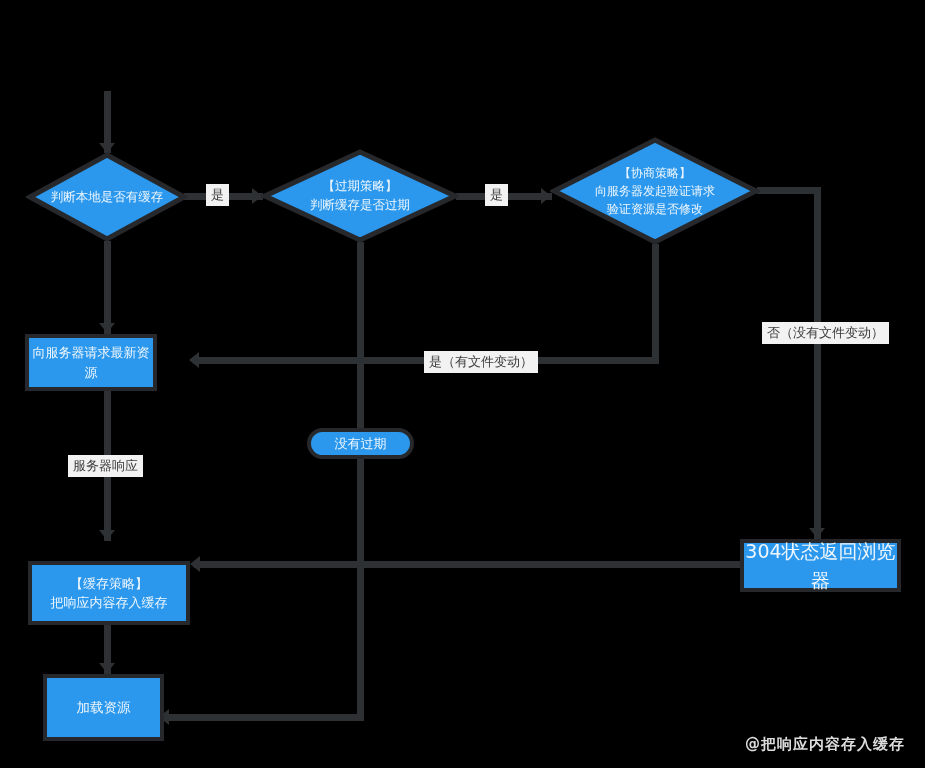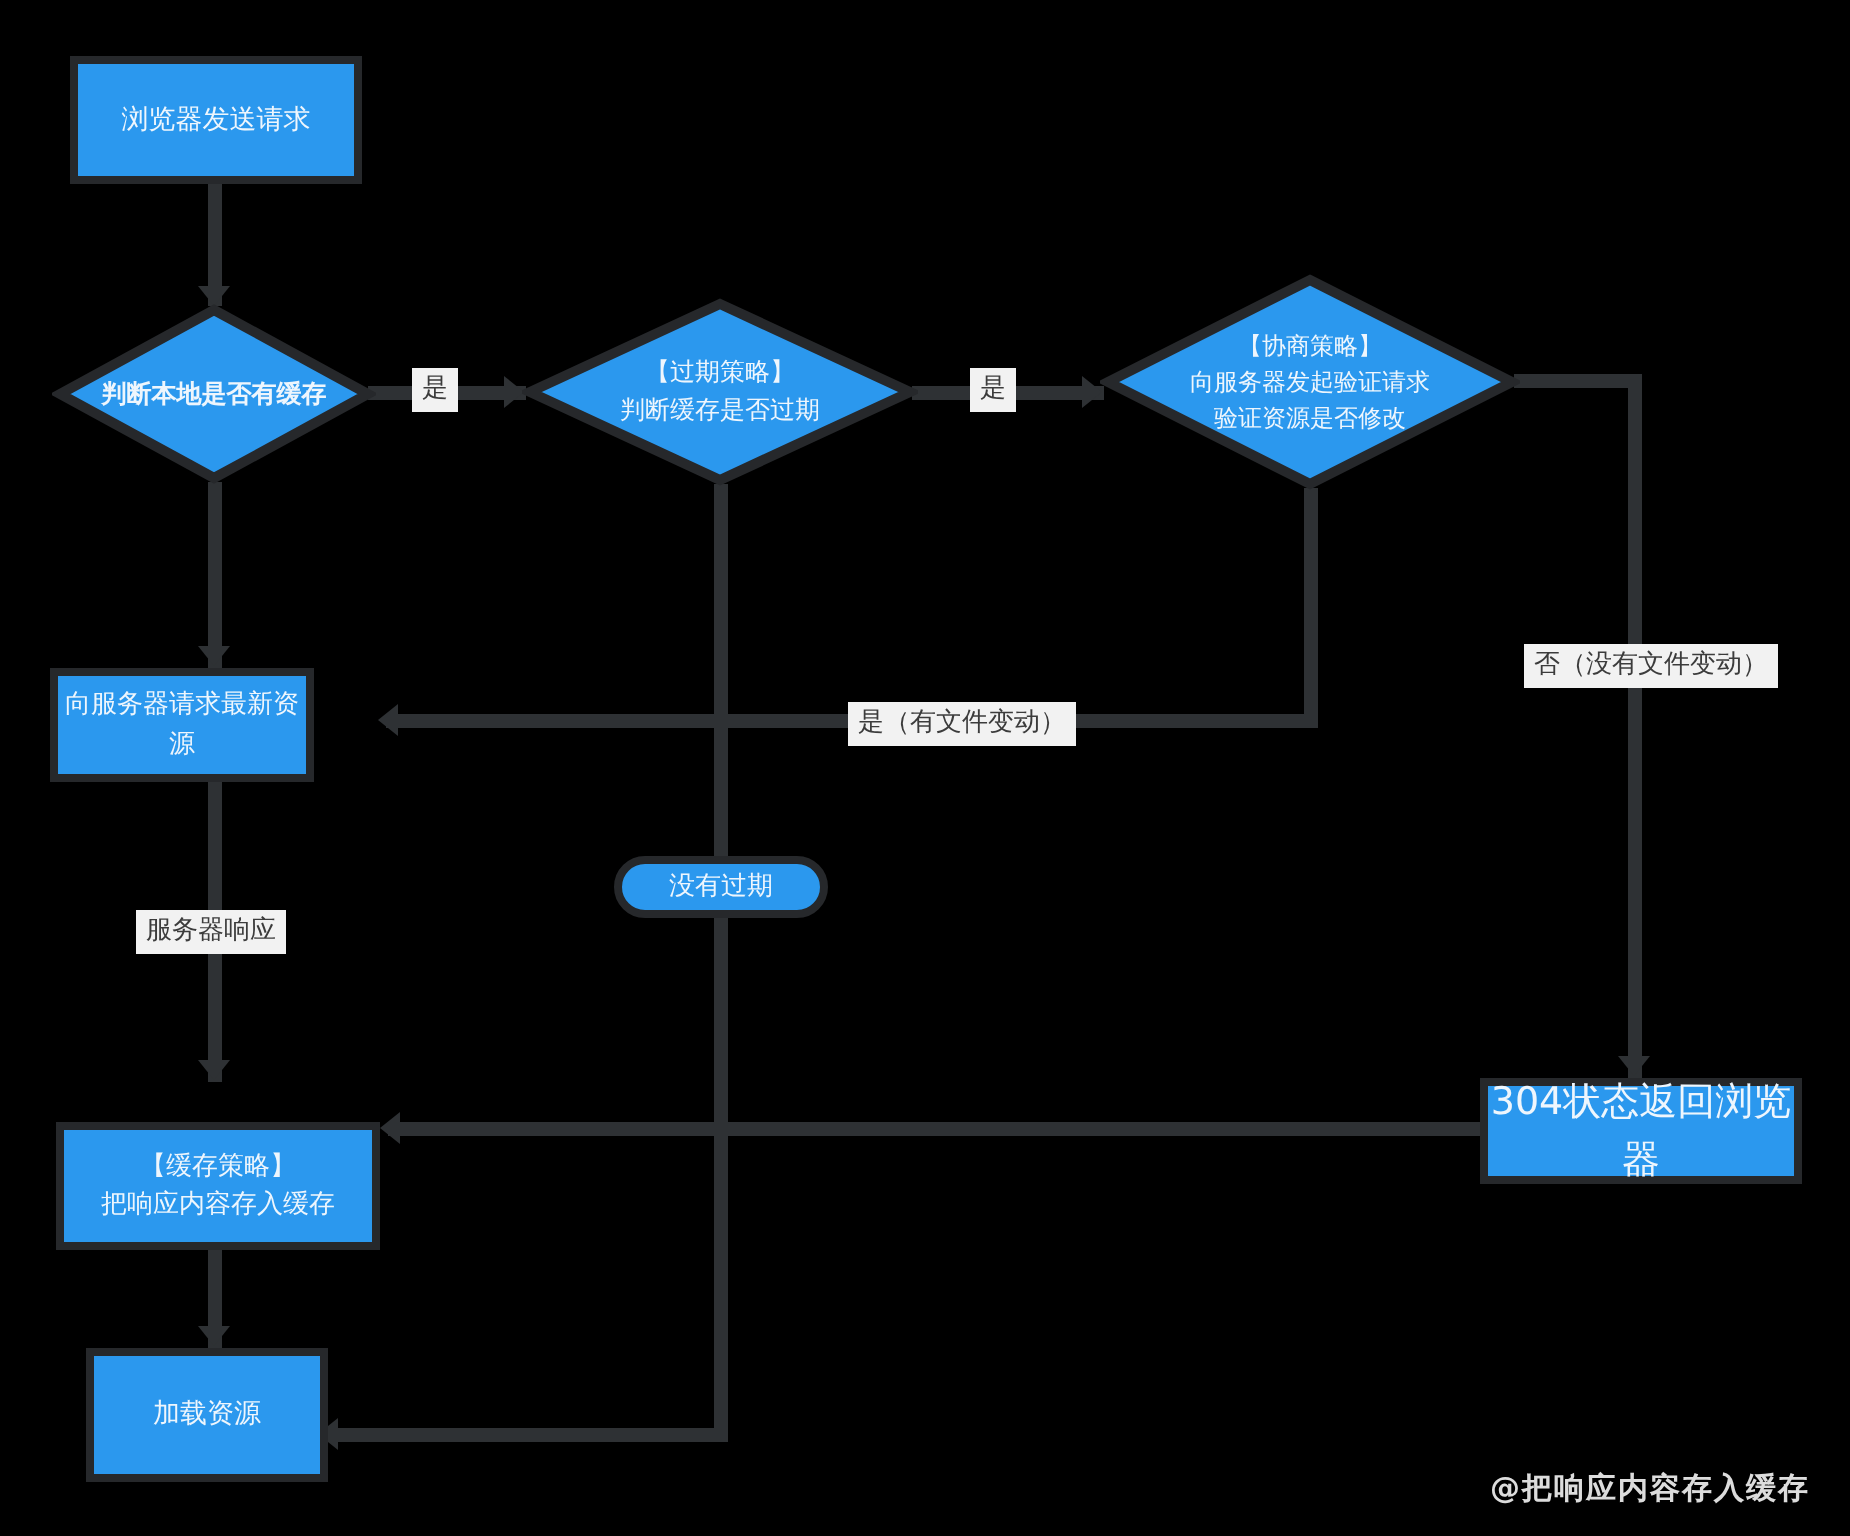--- a/index.html
+++ b/index.html
@@ -82,25 +82,22 @@
 
   <div class="edge" style="left:104px;top:391px;width:7px;height:150px;"></div>
   <div class="arrow down" style="left:99px;top:530px;"></div>
 
   <div class="edge" style="left:194px;top:561px;width:546px;height:7px;"></div>
   <div class="arrow left" style="left:190px;top:556px;"></div>
 
   <div class="edge" style="left:104px;top:604px;width:7px;height:70px;"></div>
   <div class="arrow down" style="left:99px;top:663px;"></div>
 
-  <div class="rect" style="left:35px;top:28px;width:146px;height:64px;">
-    <span>浏览器发送请求</span>
-  </div>
 
-  <div class="diamond" style="left:26px;top:151px;width:162px;height:92px;font-weight:bold;">
+  <div class="diamond" style="left:26px;top:151px;width:162px;height:92px;">
     <svg width="162" height="92" viewBox="0 0 162 92">
       <polygon points="81,4 158,46 81,88 4,46" style="fill:var(--node-fill,#2b98ee);stroke:var(--node-border,#26282b);stroke-width:5;"></polygon>
     </svg>
     <div class="dtext">判断本地是否有缓存</div>
   </div>
 
   <div class="diamond" style="left:550px;top:136px;width:210px;height:110px;">
     <svg width="210" height="110" viewBox="0 0 210 110">
       <polygon points="105,4 206,55 105,106 4,55" style="fill:var(--node-fill,#2b98ee);stroke:var(--node-border,#26282b);stroke-width:5;"></polygon>
     </svg>

